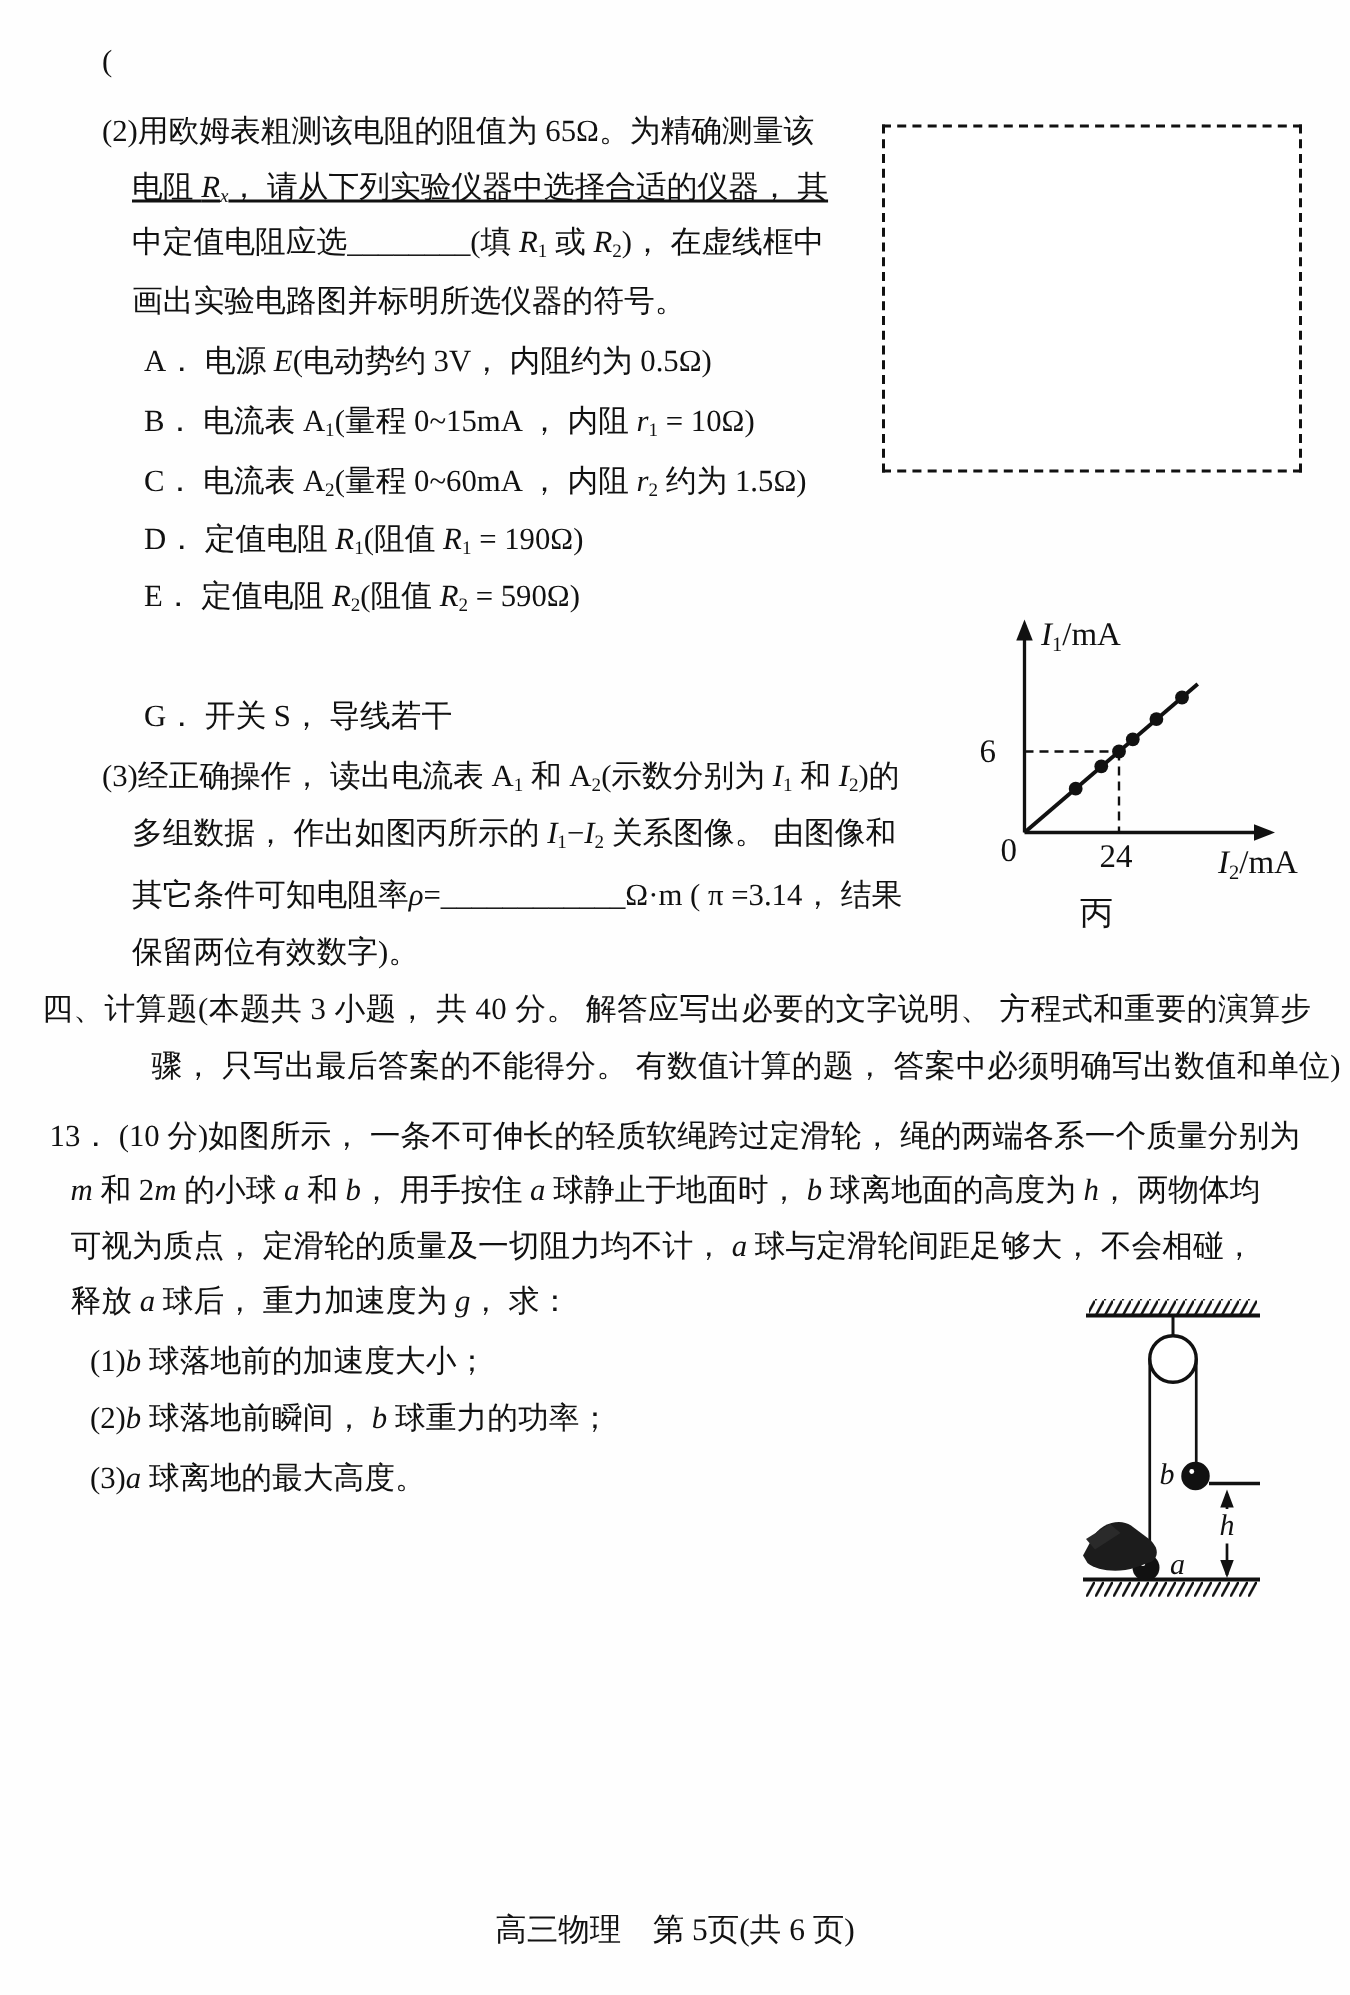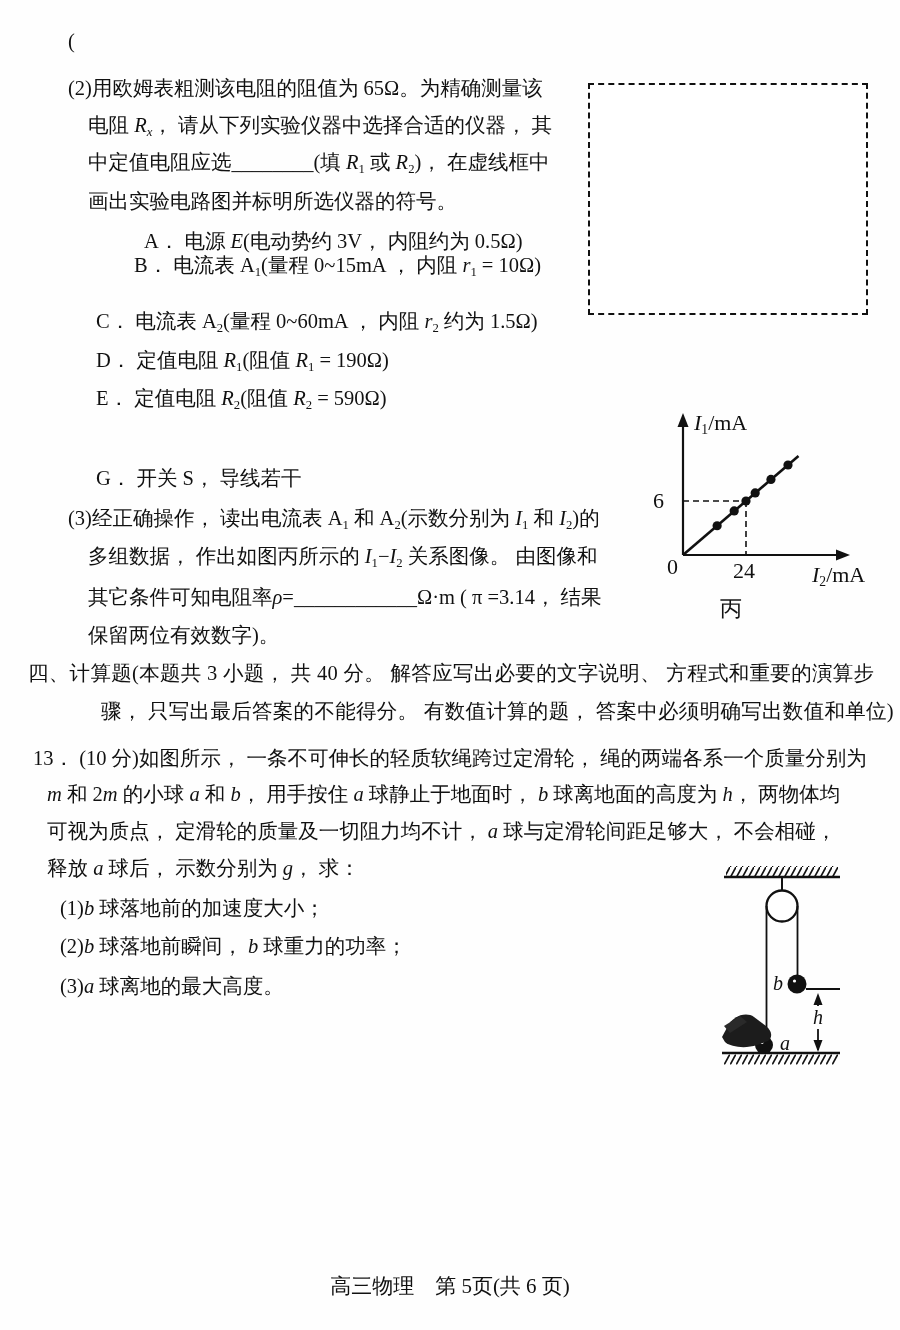--- a/index.html
+++ b/index.html
@@ -19,26 +19,26 @@
   svg{position:absolute;left:0;top:0;}
 </style>
 </head>
 <body>
 
 <div id="page">
 
   <div class="ln" style="left:68px;top:28px;"><span>(</span></div>
 
   <div class="ln" style="left:68px;top:75px;"><span>(2)用欧姆表粗测该电阻的阻值为 65Ω。为精确测量该</span></div>
-  <div class="ln" style="left:88px;top:112px;"><span>电阻 </span><span class="it">R</span><span class="it sb">x</span><span>， 请从下列实验仪器中选择合适的仪器， 其</span></div>
+  <div class="ln" style="left:88px;top:112px;text-decoration:underline;"><span>电阻 </span><span class="it">R</span><span class="it sb">x</span><span>， 请从下列实验仪器中选择合适的仪器， 其</span></div>
   <div class="ln" style="left:88px;top:149px;"><span>中定值电阻应选________(填 </span><span class="it">R</span><span class="sb">1</span><span> 或 </span><span class="it">R</span><span class="sb">2</span><span>)， 在虚线框中</span></div>
   <div class="ln" style="left:88px;top:188px;"><span>画出实验电路图并标明所选仪器的符号。</span></div>
 
-  <div class="ln" style="left:96px;top:228px;margin-left:48px;"><span>A． 电源 </span><span class="it">E</span><span>(电动势约 3V， 内阻约为 0.5Ω)</span></div>
-  <div class="ln" style="left:96px;top:252px;margin-left:38px;"><span>B． 电流表 A</span><span class="sb">1</span><span>(量程 0~15mA ， 内阻 </span><span class="it">r</span><span class="sb">1</span><span> = 10Ω)</span></div>
+  <div class="ln" style="left:96px;top:228px;"><span>A． 电源 </span><span class="it">E</span><span>(电动势约 3V， 内阻约为 0.5Ω)</span></div>
+  <div class="ln" style="left:96px;top:268px;"><span>B． 电流表 A</span><span class="sb">1</span><span>(量程 0~15mA ， 内阻 </span><span class="it">r</span><span class="sb">1</span><span> = 10Ω)</span></div>
   <div class="ln" style="left:96px;top:308px;"><span>C． 电流表 A</span><span class="sb">2</span><span>(量程 0~60mA ， 内阻 </span><span class="it">r</span><span class="sb">2</span><span> 约为 1.5Ω)</span></div>
   <div class="ln" style="left:96px;top:347px;text-align:right;"><span>D． 定值电阻 </span><span class="it">R</span><span class="sb">1</span><span>(阻值 </span><span class="it">R</span><span class="sb">1</span><span> = 190Ω)</span></div>
   <div class="ln" style="left:96px;top:385px;"><span>E． 定值电阻 </span><span class="it">R</span><span class="sb">2</span><span>(阻值 </span><span class="it">R</span><span class="sb">2</span><span> = 590Ω)</span></div>
   <div class="ln" style="left:96px;top:465px;"><span>G． 开关 S， 导线若干</span></div>
 
   <div class="ln" style="left:68px;top:505px;"><span>(3)经正确操作， 读出电流表 A</span><span class="sb">1</span><span> 和 A</span><span class="sb">2</span><span>(示数分别为 </span><span class="it">I</span><span class="sb">1</span><span> 和 </span><span class="it">I</span><span class="sb">2</span><span>)的</span></div>
   <div class="ln" style="left:88px;top:543px;"><span>多组数据， 作出如图丙所示的 </span><span class="it">I</span><span class="sb">1</span><span>−</span><span class="it">I</span><span class="sb">2</span><span> 关系图像。 由图像和</span></div>
   <div class="ln" style="left:88px;top:584px;"><span>其它条件可知电阻率</span><span class="it">ρ</span><span>=____________Ω·m ( π =3.14， 结果</span></div>
   <div class="ln" style="left:88px;top:622px;"><span>保留两位有效数字)。</span></div>
 
@@ -67,21 +67,21 @@
     <div class="glabel" style="left:95px;top:148px;">24</div>
     <div class="glabel" style="left:82px;top:184px;">丙</div>
   </div>
 
   <div class="ln bold" style="left:28px;top:660px;"><span>四、计算题(本题共 3 小题， 共 40 分。 解答应写出必要的文字说明、 方程式和重要的演算步</span></div>
   <div class="ln bold" style="left:101px;top:698px;"><span>骤， 只写出最后答案的不能得分。 有数值计算的题， 答案中必须明确写出数值和单位)</span></div>
 
   <div class="ln" style="left:33px;top:745px;"><span>13． (10 分)如图所示， 一条不可伸长的轻质软绳跨过定滑轮， 绳的两端各系一个质量分别为</span></div>
   <div class="ln" style="left:47px;top:781px;"><span class="it">m</span><span> 和 2</span><span class="it">m</span><span> 的小球 </span><span class="it">a</span><span> 和 </span><span class="it">b</span><span>， 用手按住 </span><span class="it">a</span><span> 球静止于地面时， </span><span class="it">b</span><span> 球离地面的高度为 </span><span class="it">h</span><span>， 两物体均</span></div>
   <div class="ln" style="left:47px;top:818px;"><span>可视为质点， 定滑轮的质量及一切阻力均不计， </span><span class="it">a</span><span> 球与定滑轮间距足够大， 不会相碰，</span></div>
-  <div class="ln" style="left:47px;top:855px;"><span>释放 </span><span class="it">a</span><span> 球后， 示数分别为 </span><span class="it">g</span><span>， 求：</span></div>
+  <div class="ln" style="left:47px;top:855px;"><span>释放 </span><span class="it">a</span><span> 球后， 重力加速度为 </span><span class="it">g</span><span>， 求：</span></div>
   <div class="ln" style="left:60px;top:895px;"><span>(1)</span><span class="it">b</span><span> 球落地前的加速度大小；</span></div>
   <div class="ln" style="left:60px;top:933px;"><span>(2)</span><span class="it">b</span><span> 球落地前瞬间， </span><span class="it">b</span><span> 球重力的功率；</span></div>
   <div class="ln" style="left:60px;top:973px;text-align:right;"><span>(3)</span><span class="it">a</span><span> 球离地的最大高度。</span></div>
 
   <div id="pulley">
     <svg width="185" height="222" viewBox="0 0 185 222">
       <defs>
         <pattern id="hp" patternUnits="userSpaceOnUse" width="6" height="11">
           <path d="M0,11 L6,0" stroke="#111" stroke-width="1.7"></path>
         </pattern>

